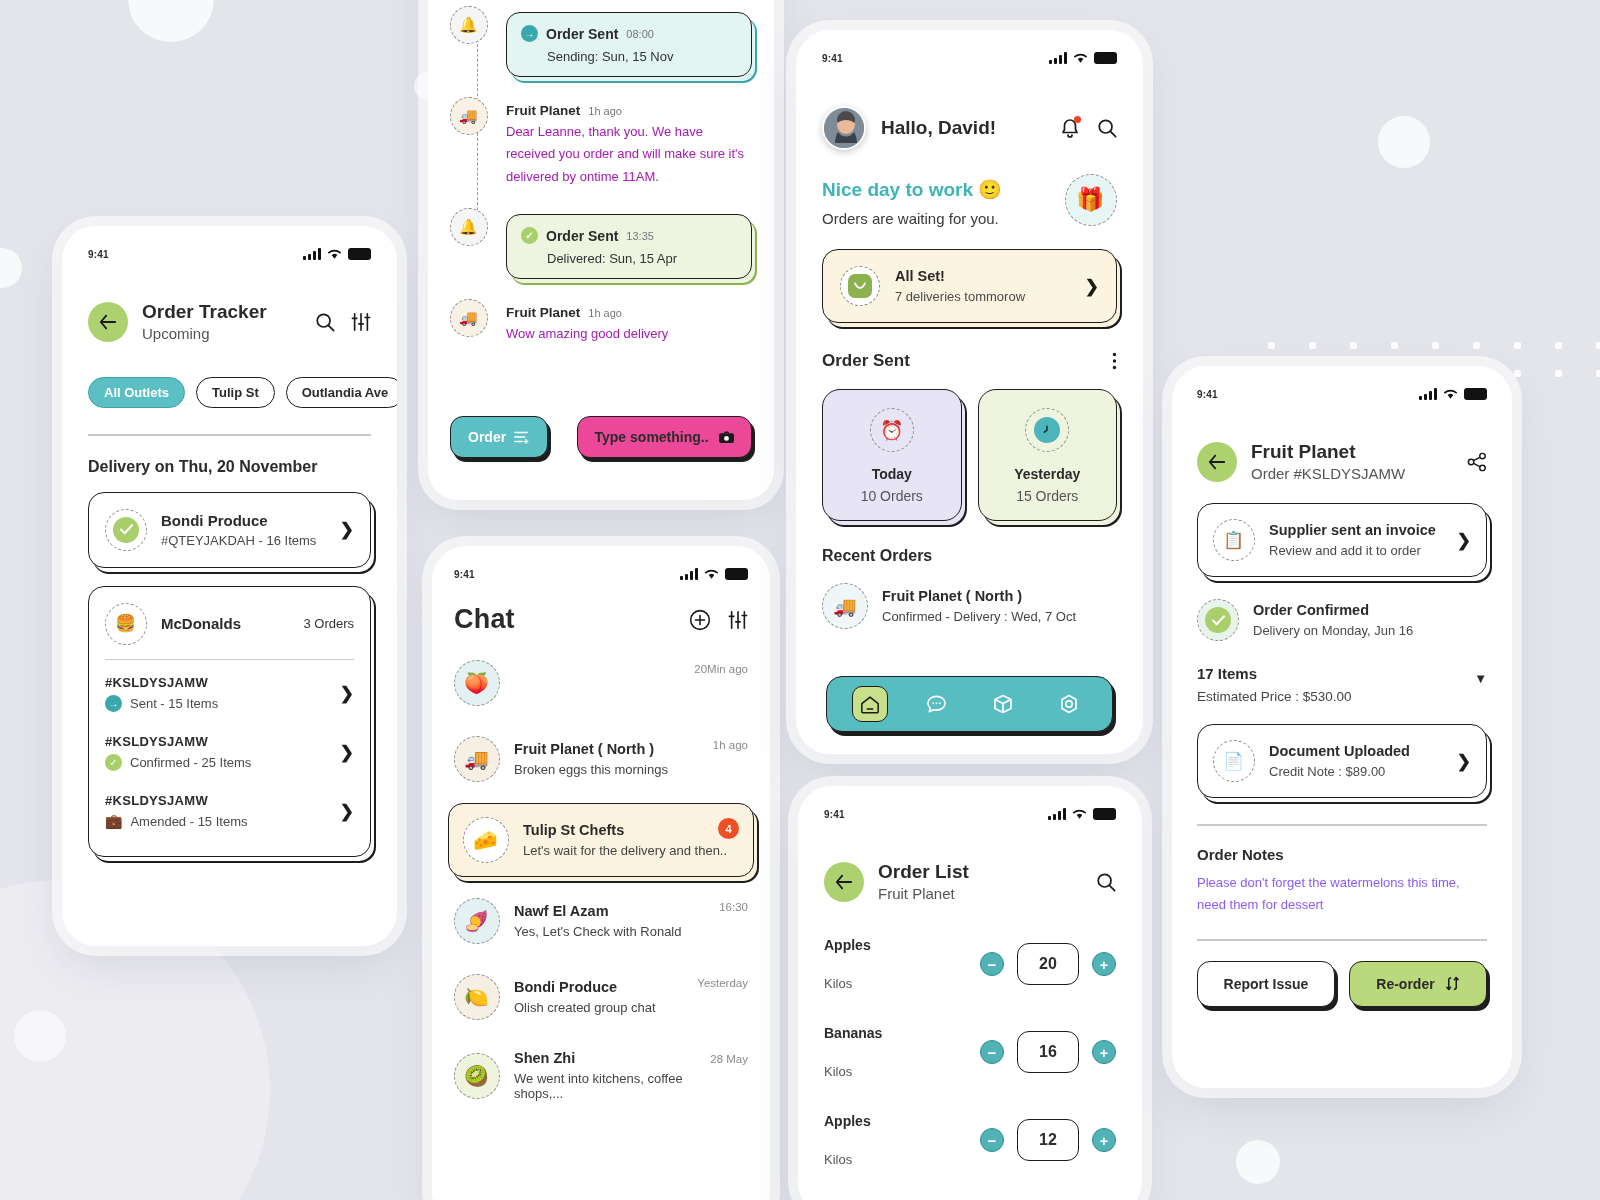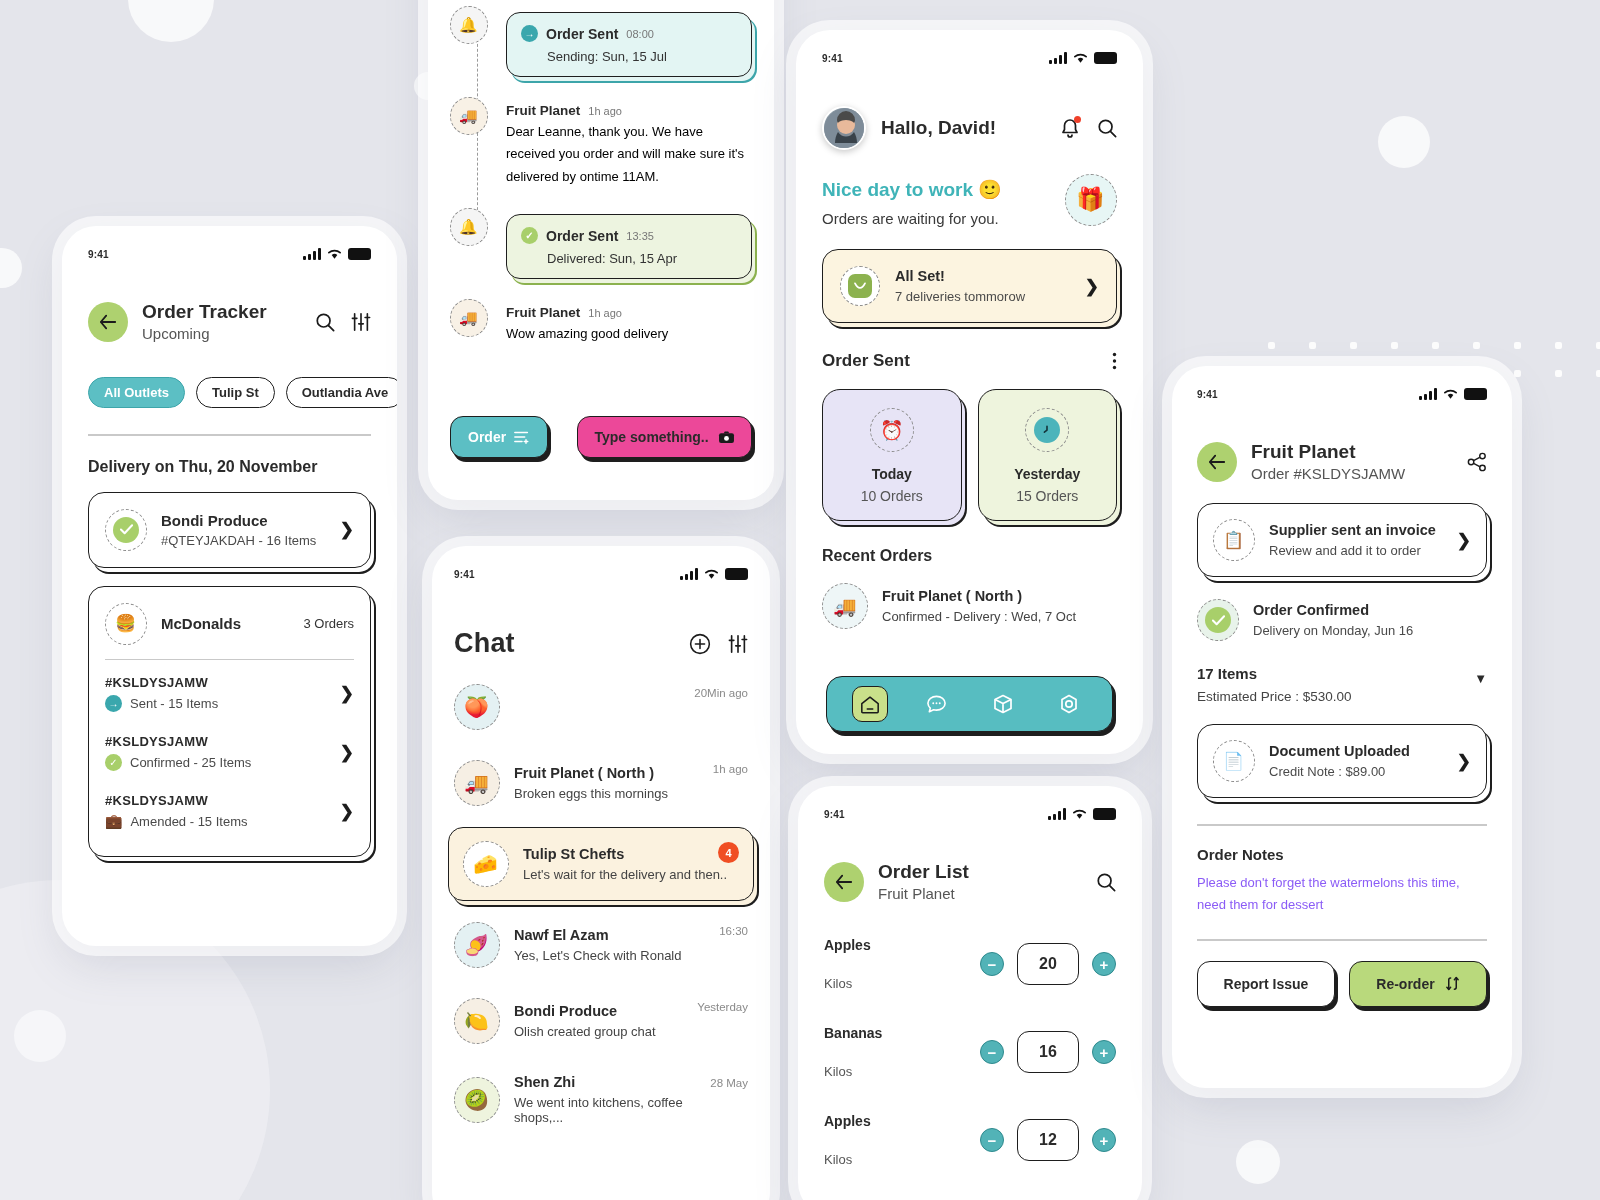--- a/index.html
+++ b/index.html
@@ -94,40 +94,40 @@
   .tl-item { position: relative; margin-bottom: 26px; }
   .tl-ico { position: absolute; left: -56px; top: -6px; width: 38px; height: 38px; background:#f5f5f5; font-size: 15px; }
   .bubble { border: 1.8px solid #1e1e1e; border-radius: 14px; padding: 12px 14px;
             box-shadow: 4px 5px 0 -1px #fff, 5px 6px 0 0 #1e1e1e; }
   .bubble.teal { background: #e3f5f3; box-shadow: 4px 5px 0 -1px #e3f5f3, 5px 6px 0 0 #3da5aa; }
   .bubble.green { background: #edf4e0; box-shadow: 4px 5px 0 -1px #edf4e0, 5px 6px 0 0 #8cb24f; }
   .b-head { display: flex; align-items: center; gap: 8px; font-size: 14px; font-weight: bold; }
   .b-time { font-size: 11px; color: #777; font-weight: normal; }
   .b-body { font-size: 13px; color: #333; margin-top: 7px; padding-left: 26px; }
   .msg-head { font-size: 13.5px; font-weight: bold; display: flex; align-items: baseline; gap: 8px; }
-  .msg-body { font-size: 13px; color: #000000; line-height: 1.72; margin-top: 3px; }
+  .msg-body { font-size: 13px; color: #a21caf; line-height: 1.72; margin-top: 3px; }
 
   .composer { position: absolute; left: 22px; right: 22px; bottom: 42px; display: flex; gap: 29px; }
   .btn-order {
     background: #5cbfc4; border: 1.8px solid #1e1e1e; border-radius: 13px;
     color: #fff; font-weight: bold; font-size: 14px;
     display: flex; align-items: center; gap: 8px; padding: 12px 17px;
     box-shadow: 3px 4px 0 0 #1e1e1e;
   }
   .btn-type {
     flex: 1; background: #ec4899; border: 1.8px solid #1e1e1e; border-radius: 13px;
     display: flex; align-items: center; justify-content: center; gap: 9px;
     font-weight: bold; font-size: 14px;
     box-shadow: 3px 4px 0 0 #1e1e1e;
   }
 
   
   #p3 { left: 432px; top: 546px; width: 338px; height: 680px; }
   #p3 .screen { padding: 0 22px; }
-  .chat-hdr { display: flex; align-items: center; margin-top: 36px; }
+  .chat-hdr { display: flex; align-items: center; margin-top: 12px; }
   .chat-hdr h1 { font-size: 27px; font-weight: bold; letter-spacing: .2px; }
   .chat-acts { margin-left: auto; display: flex; align-items: center; gap: 17px; }
   .chat-row { display: flex; align-items: center; gap: 14px; padding: 15px 0; position: relative; }
   .chat-av { width: 46px; height: 46px; font-size: 20px; }
   .chat-name { font-size: 14.5px; font-weight: bold; }
   .chat-prev { font-size: 13px; color: #444; margin-top: 5px; }
   .chat-time { font-size: 11.5px; color: #8a8a8a; margin-left: auto; align-self: flex-start; margin-top: 3px; }
   .chat-row.hl {
     background: #fbf2df; border: 1.8px solid #1e1e1e; border-radius: 15px;
     padding: 13px 14px; margin: 6px -6px;
@@ -385,21 +385,21 @@
       <div class="tl-line"></div>
 
       <div class="tl-item">
         <div class="dashed tl-ico">🔔</div>
         <div class="bubble teal">
           <div class="b-head">
             <span class="mini" style="background:#3aa7ad;">→</span>
             <span>Order Sent</span>
             <span class="b-time">08:00</span>
           </div>
-          <div class="b-body">Sending: Sun, 15 Jul</div>
+          <div class="b-body">Sending: Sun, 15 Nov</div>
         </div>
       </div>
 
       <div class="tl-item">
         <div class="dashed tl-ico" style="background:#f8f1e6;">🚚</div>
         <div class="msg-head">
           <span>Fruit Planet</span>
           <span class="b-time">1h ago</span>
         </div>
         <div class="msg-body">Dear Leanne, thank you. We have received you order and will make sure it's delivered by ontime 11AM.</div>

